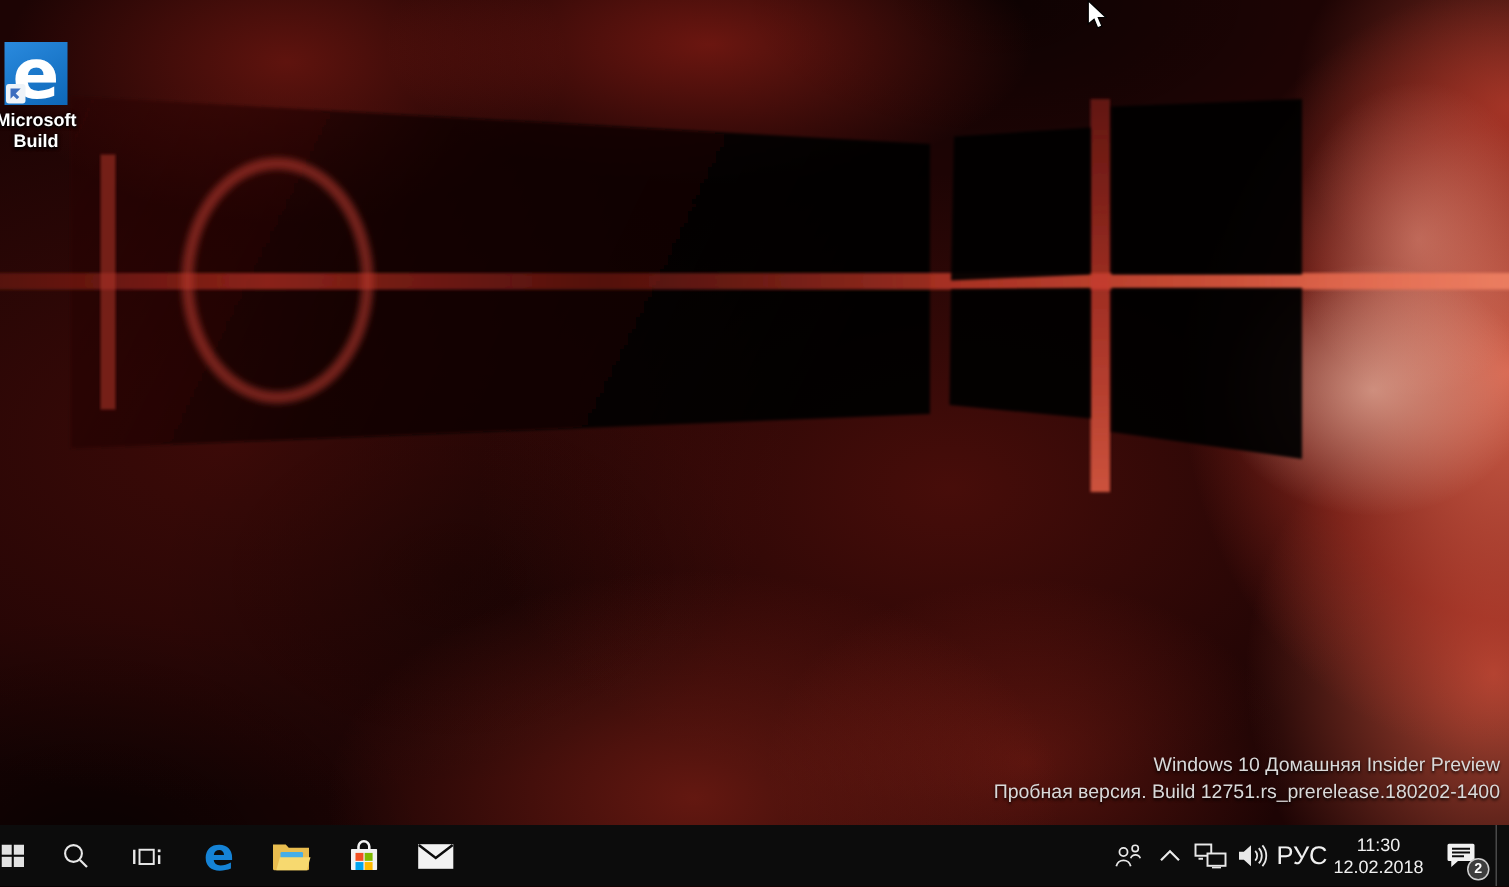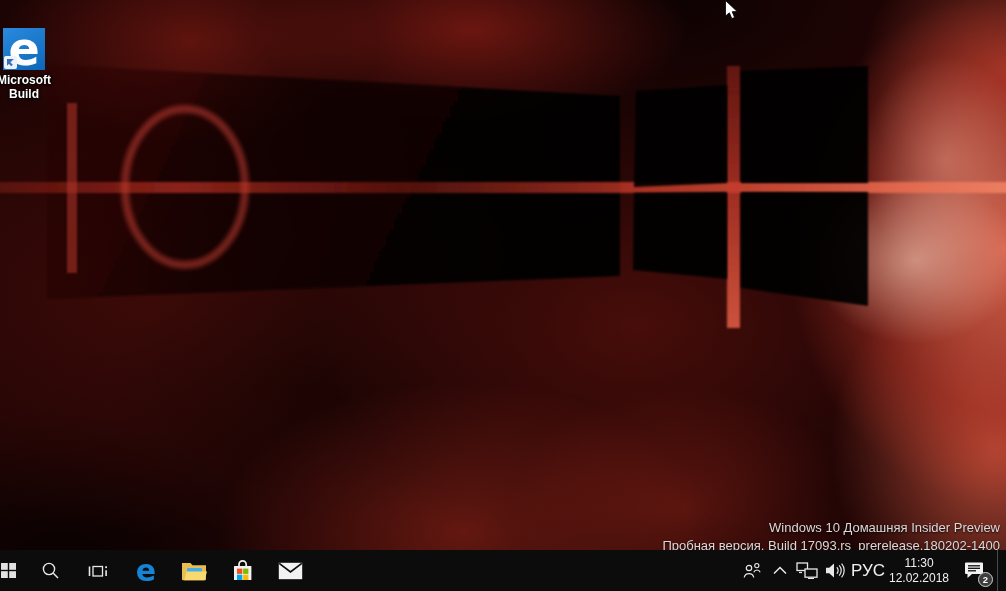--- a/index.html
+++ b/index.html
@@ -27,21 +27,21 @@
   
   .desk-icon{position:absolute;left:0;top:28px;width:48px;display:flex;flex-direction:column;align-items:center;}
   .tile{position:relative;width:42px;height:42px;background:linear-gradient(150deg,#2a8ade,#0d67b8);
         display:flex;align-items:center;justify-content:center;}
   .tile .e{color:#fff;font-weight:bold;font-size:46px;line-height:36px;font-family:"DejaVu Sans",sans-serif;}
   .shortcut-badge{position:absolute;left:1px;bottom:1px;width:13px;height:13px;background:#eef3f8;border-radius:2px;
         display:flex;align-items:center;justify-content:center;}
   .desk-label{margin-top:3px;text-align:center;color:#fff;font-size:12px;line-height:14px;
         text-shadow:0 1px 2px #000,0 0 3px #000;font-weight:bold;}
   
-  .watermark{position:absolute;right:6px;bottom:36px;text-align:right;color:#d9d9d9;font-size:13px;line-height:18px;
+  .watermark{position:absolute;right:6px;bottom:54px;text-align:right;color:#d9d9d9;font-size:13px;line-height:18px;
         text-shadow:0 1px 2px rgba(0,0,0,0.85);}
   
   .cursor{position:absolute;left:724px;top:0;}
   
   .taskbar{position:absolute;left:0;bottom:0;width:1006px;height:41px;background:#0c0c0c;
         display:flex;align-items:stretch;}
   .tb-left{display:flex;}
   .tb-right{margin-left:auto;display:flex;align-items:stretch;}
   .tb-btn{display:flex;align-items:center;justify-content:center;background:transparent;border:0;padding:0;
         width:48px;height:41px;cursor:default;}
@@ -111,21 +111,21 @@
       </span>
     </div>
     <div class="desk-label">
       <div>Microsoft</div>
       <div>Build</div>
     </div>
   </div>
 
   <div class="watermark">
     <div>Windows 10 Домашняя Insider Preview</div>
-    <div>Пробная версия. Build 17093.rs_prerelease.180202-1400</div>
+    <div>Пробная версия. Build 12751.rs_prerelease.180202-1400</div>
   </div>
 
   <svg class="cursor" width="15" height="21" viewBox="0 0 15 21">
     <path d="M1.5,0.5 L1.5,16 L5.4,12.8 L7.8,18.6 L10.6,17.4 L8.2,11.7 L13.2,11.5 Z" fill="#ffffff" stroke="#000000" stroke-width="0.8"></path>
   </svg>
 
   <div class="taskbar">
     <div class="tb-left">
       <button class="tb-btn start">
         <svg width="15" height="15" viewBox="0 0 15 15">

